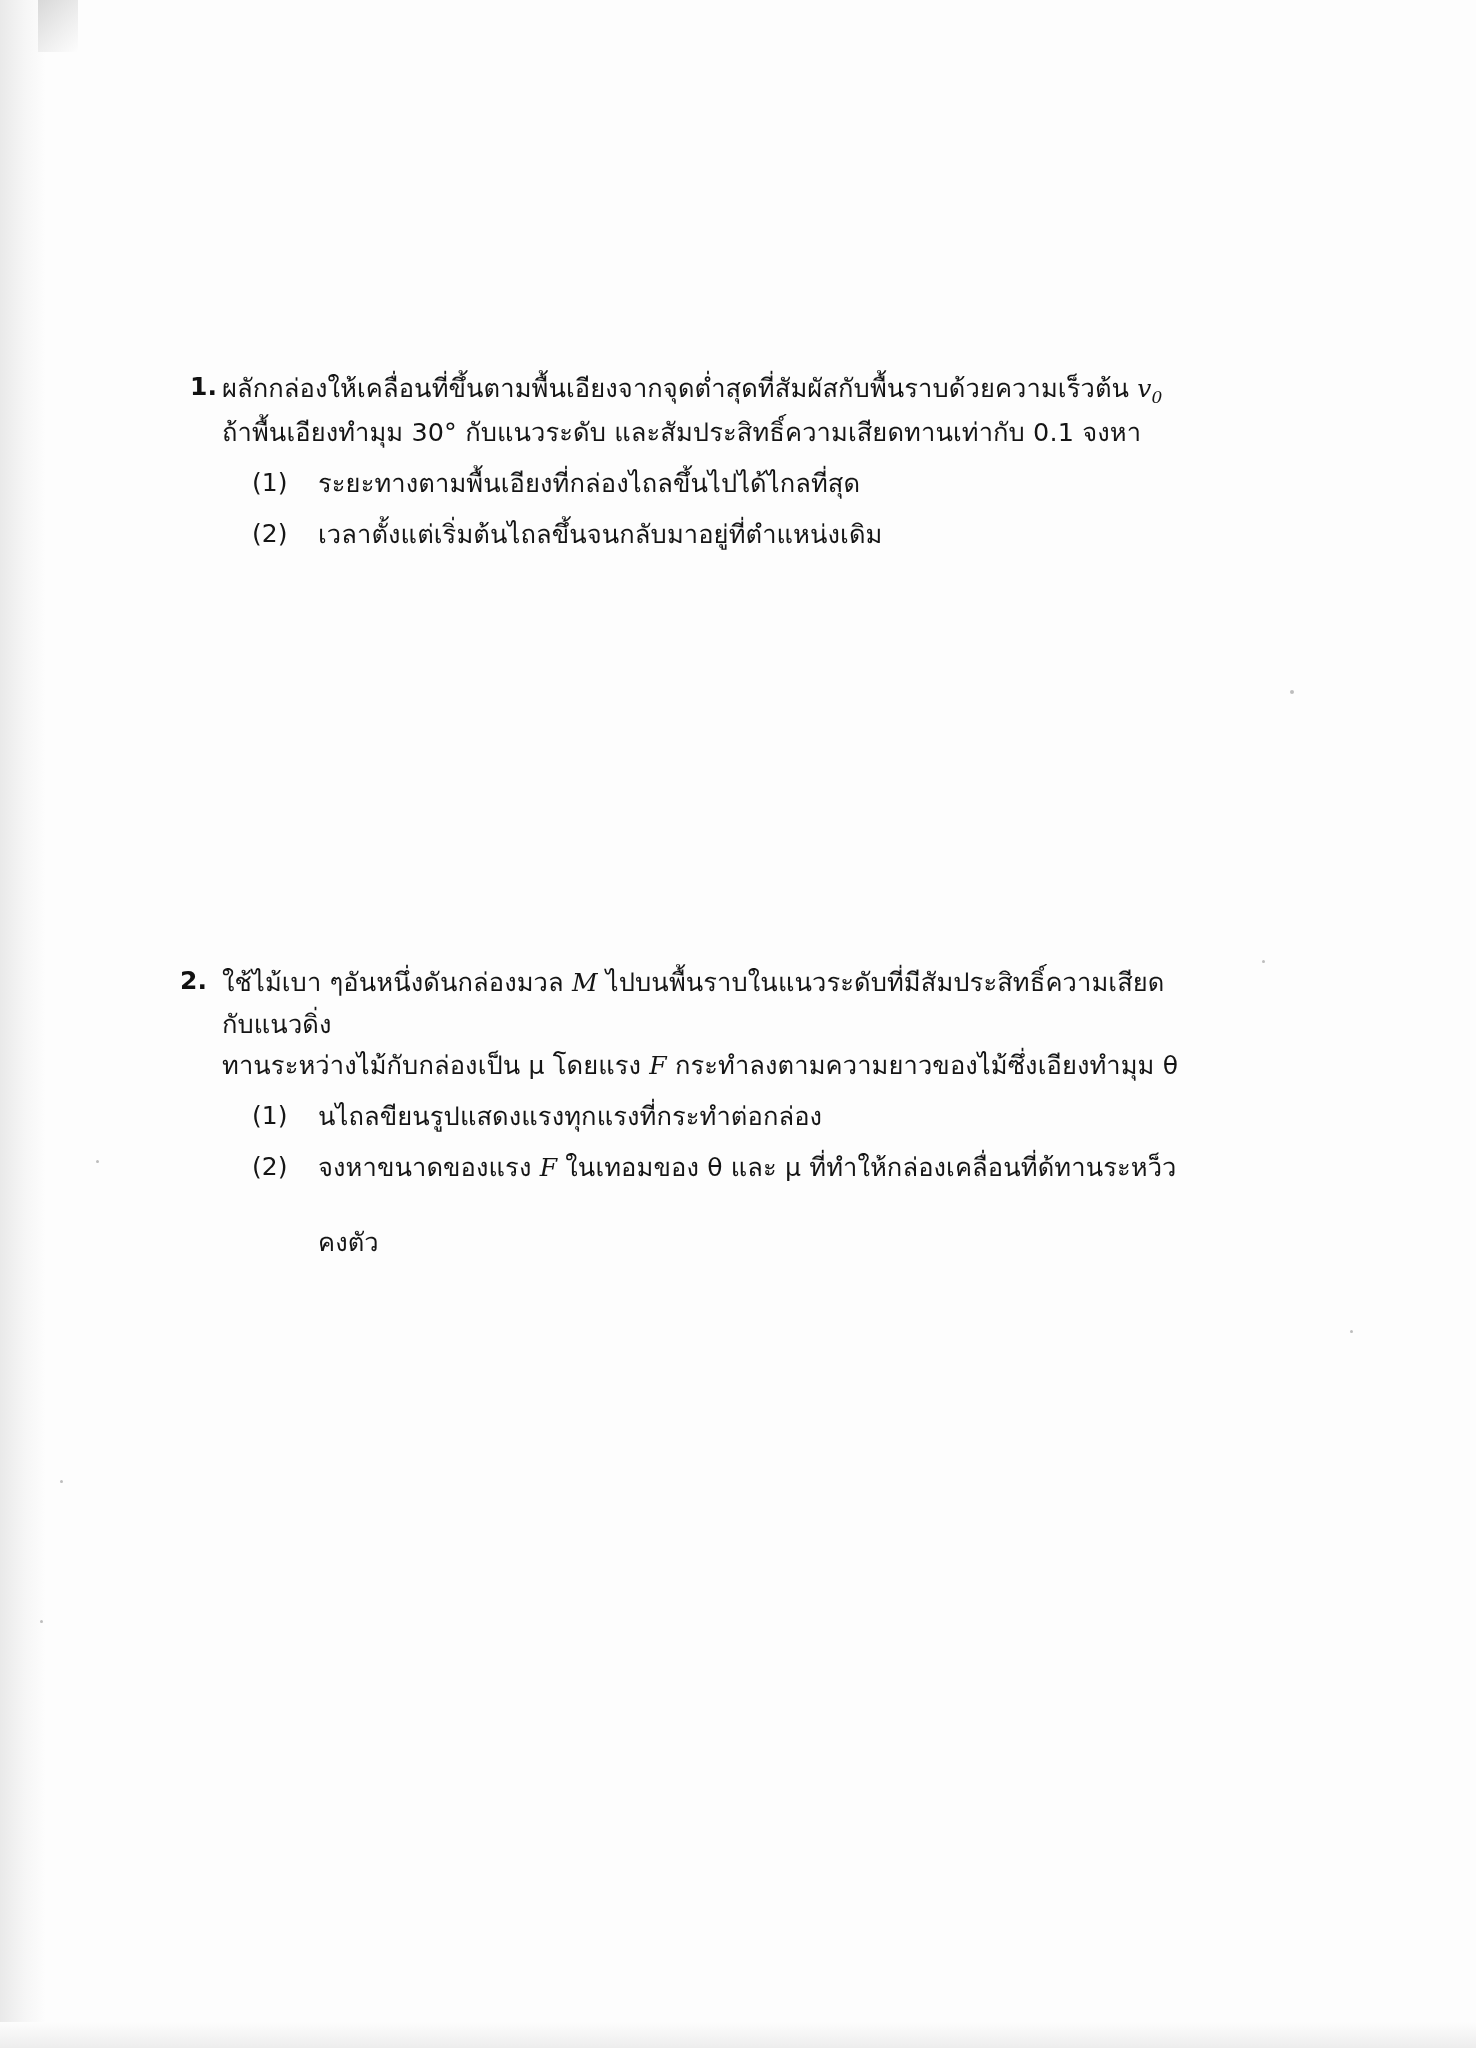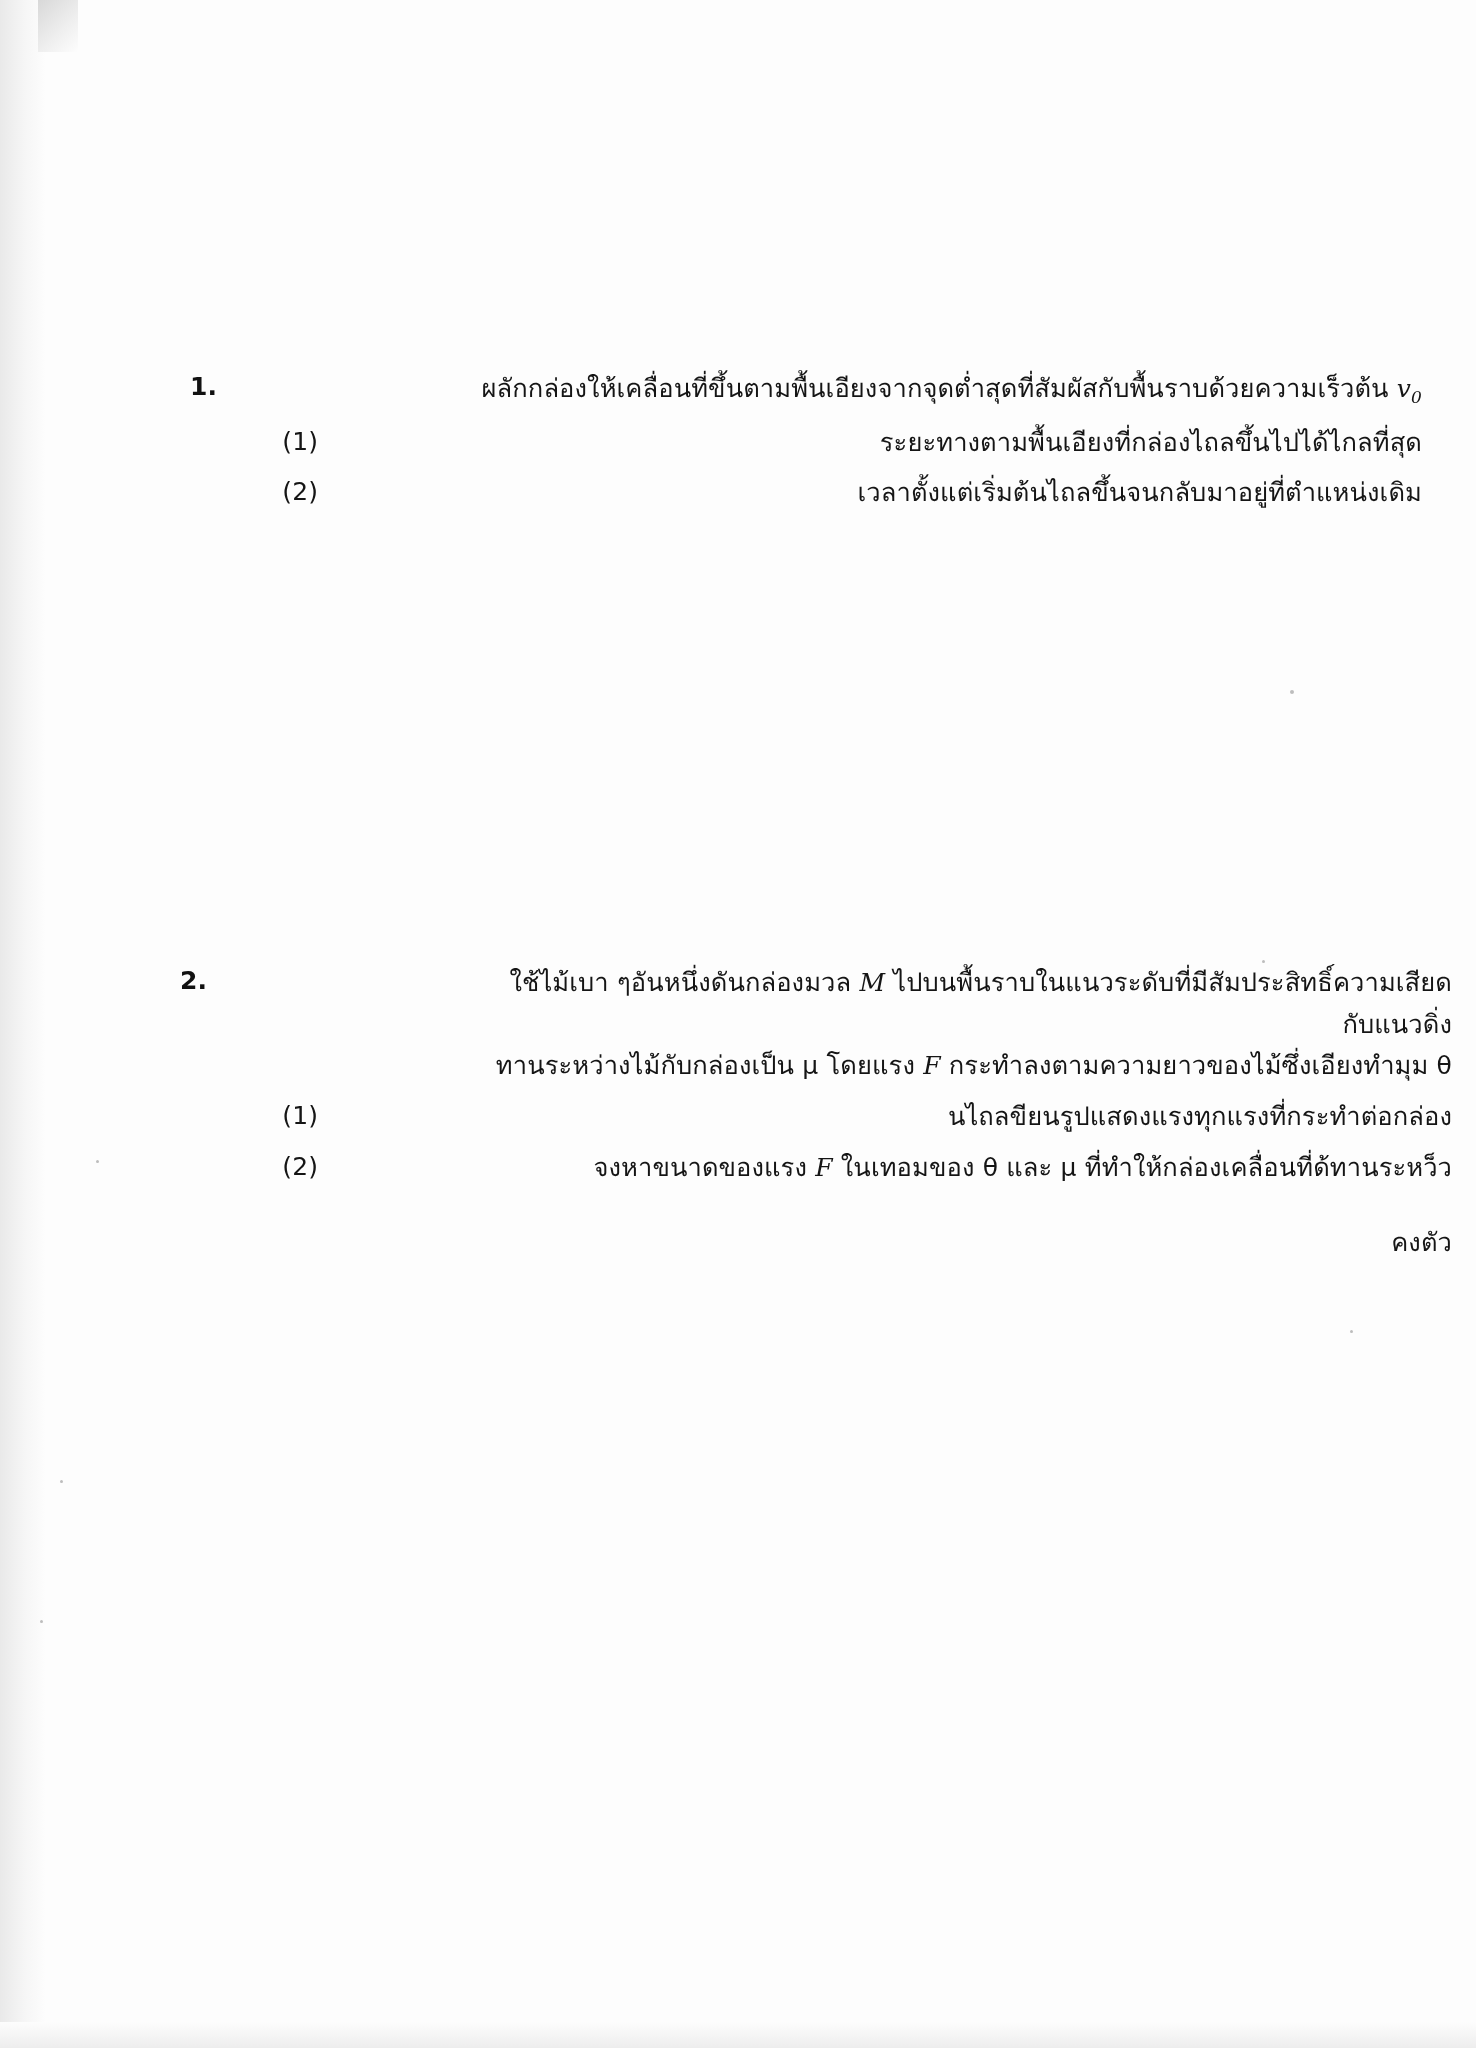--- a/index.html
+++ b/index.html
@@ -69,21 +69,20 @@
     font-weight: bold;
     font-size: 25px;
     color: #111;
   }
 
   .stem {
     font-size: 25.5px;
     line-height: 1.62;
     color: #151515;
     letter-spacing: 0.1px;
-    text-align: right;
   }
 
   .stem-line {
     white-space: nowrap;
   }
 
   .sub-list {
     margin-top: 8px;
   }
   .sub-item {
@@ -139,20 +138,21 @@
   <div class="speck" style="left:40px;top:1620px;width:3px;height:3px;"></div>
   <div class="speck" style="left:96px;top:1160px;width:3px;height:3px;"></div>
 
   <div class="content">
 
     <div class="problem" style="left:0;top:368px;width:1476px;">
       <div class="p-number" style="left:190px;top:4px;">1.</div>
 
       <div class="stem" style="position:absolute;left:222px;top:0;width:1200px;">
         <div class="stem-line"><span>ผลักกล่องให้เคลื่อนที่ขึ้นตามพื้นเอียงจากจุดต่ำสุดที่สัมผัสกับพื้นราบด้วยความเร็วต้น </span><i class="mathit">v</i><span class="sub-idx">0</span></div>
+        <div class="stem-line">ถ้าพื้นเอียงทำมุม 30° กับแนวระดับ และสัมประสิทธิ์ความเสียดทานเท่ากับ 0.1   จงหา</div>
 
         <div class="sub-list">
           <div class="sub-item" style="margin-left:30px;">
             <span class="sub-marker">(1)</span>
             <span class="sub-text">ระยะทางตามพื้นเอียงที่กล่องไถลขึ้นไปได้ไกลที่สุด</span>
           </div>
           <div class="sub-item" style="margin-left:30px;">
             <span class="sub-marker">(2)</span>
             <span class="sub-text">เวลาตั้งแต่เริ่มต้นไถลขึ้นจนกลับมาอยู่ที่ตำแหน่งเดิม</span>
           </div>

